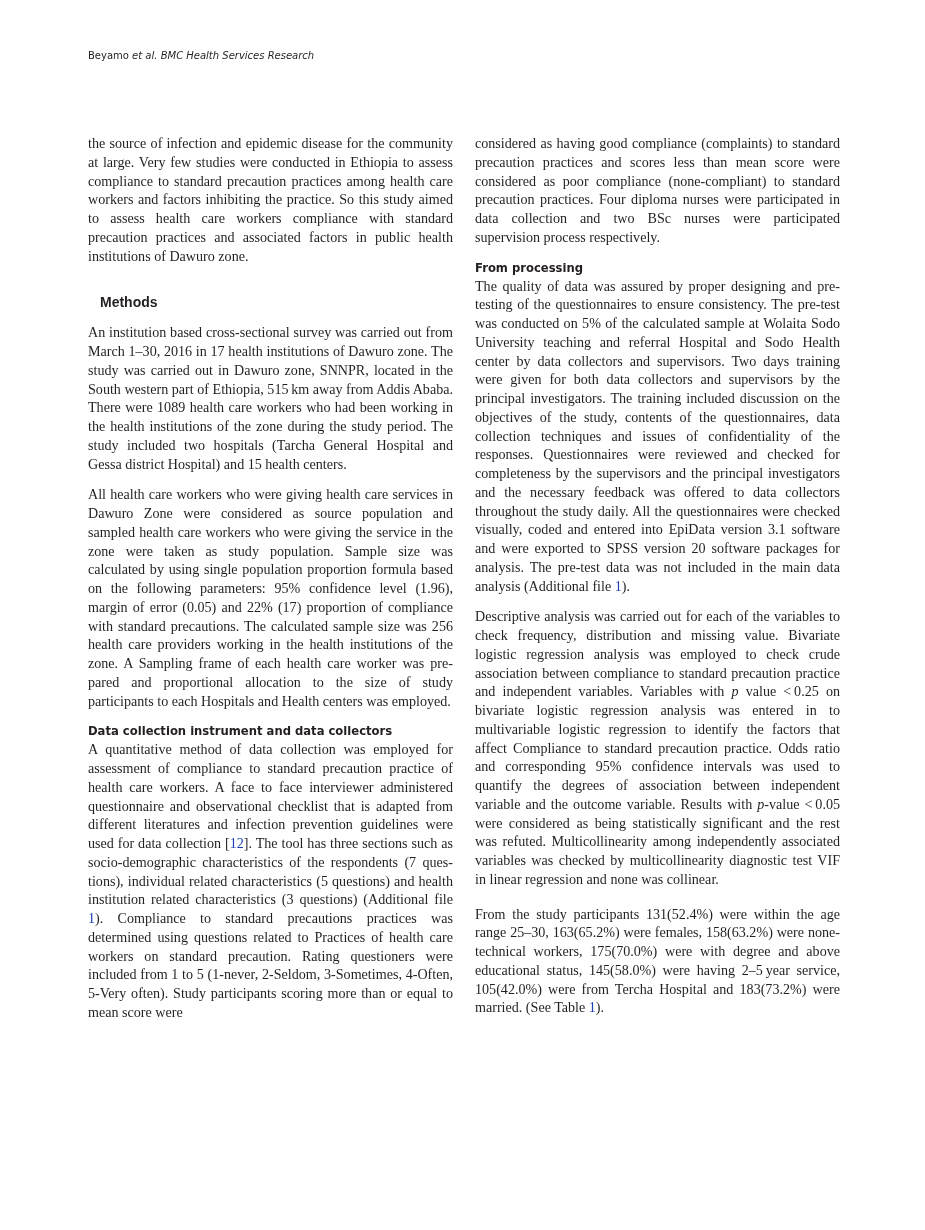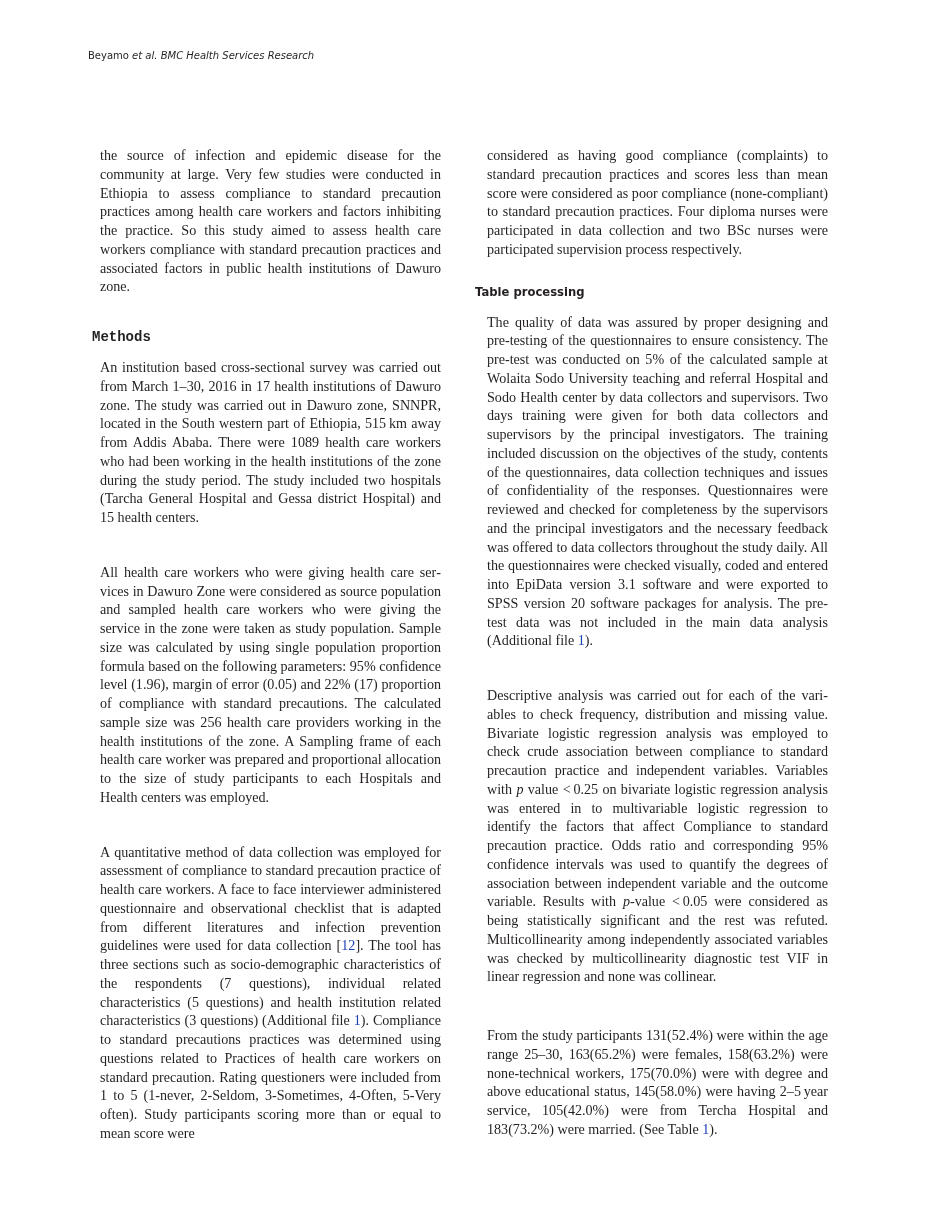--- a/index.html
+++ b/index.html
@@ -12,24 +12,24 @@
       font-family: "DejaVu Sans", sans-serif; font-size: 10px; color: #231f20;
     }
     .running-head em { font-style: italic; }
     .col {
       position: absolute; top: 134px; width: 365px;
       font-family: "Liberation Serif", serif; font-size: 14.1px; line-height: 18.75px;
       text-align: justify; hyphens: manual;
     }
     .col.left { left: 88px; }
     .col.right { left: 475px; }
-    p { margin: 12px; }
+    p { margin: 0; }
     .h1 {
-      font-family: Liberation Mono, monospace; font-weight: bold; font-size: 14px;
-      line-height: 18px; margin: 4px;
+      font-family: Liberation Sans, sans-serif; font-weight: bold; font-size: 14px;
+      line-height: 18px; margin: 12px;
     }
     .h2 {
       font-family: "DejaVu Sans", sans-serif; font-weight: bold; font-size: 11.6px;
       line-height: 18px; margin: 0;
     }
     .gap-lg { height: 16px; }
     .gap-md { height: 12px; }
     a, .ref { color: #1b3fb5; text-decoration: none; }
     .it { font-style: italic; }
   </style>
@@ -46,28 +46,29 @@
   <p>the source of infection and epidemic disease for the community at large. Very few studies were conducted in Ethiopia to assess compliance to standard precaution practices among health care workers and factors inhibit­ing the practice. So this study aimed to assess health care workers compliance with standard precaution prac­tices and associated factors in public health institutions of Dawuro zone.</p>
 
   <div class="gap-lg"></div>
   <div class="h1">Methods</div>
   <p>An institution based cross-sectional survey was carried out from March 1–30, 2016 in 17 health institutions of Dawuro zone. The study was carried out in Dawuro zone, SNNPR, located in the South western part of Ethiopia, 515 km away from Addis Ababa. There were 1089 health care workers who had been working in the health institutions of the zone during the study period. The study included two hospitals (Tarcha General Hos­pital and Gessa district Hospital) and 15 health centers.</p>
 
   <div class="gap-md"></div>
   <p>All health care workers who were giving health care ser­vices in Dawuro Zone were considered as source popu­lation and sampled health care workers who were giving the service in the zone were taken as study population. Sample size was calculated by using single population proportion formula based on the following parameters: 95% confidence level (1.96), margin of error (0.05) and 22% (17) proportion of compliance with standard pre­cautions. The calculated sample size was 256 health care providers working in the health institutions of the zone. A Sampling frame of each health care worker was pre­pared and proportional allocation to the size of study participants to each Hospitals and Health centers was employed.</p>
 
   <div class="gap-md"></div>
+  <div class="h2">Data collection instrument and data collectors</div>
   <p><span>A quantitative method of data collection was employed for assessment of compliance to standard precaution practice of health care workers. A face to face inter­viewer administered questionnaire and observational checklist that is adapted from different literatures and infection prevention guidelines were used for data col­lection [</span><a class="ref">12</a><span>]. The tool has three sections such as socio-demographic characteristics of the respondents (7 ques­tions), individual related characteristics (5 questions) and health institution related characteristics (3 ques­tions) (Additional file </span><a class="ref">1</a><span>). Compliance to standard precau­tions practices was determined using questions related to Practices of health care workers on standard precaution. Rating questioners were included from 1 to 5 (1-never, 2-Seldom, 3-Sometimes, 4-Often, 5-Very often). Study par­ticipants scoring more than or equal to mean score were</span></p>
 </div>
 
 <div class="col right">
   <p>considered as having good compliance (complaints) to standard precaution practices and scores less than mean score were considered as poor compliance (none-compliant) to standard precaution practices. Four diploma nurses were participated in data collec­tion and two BSc nurses were participated supervision process respectively.</p>
 
   <div class="gap-md"></div>
-  <div class="h2">Table processing</div>
+  <div class="h2">From processing</div>
   <p><span>The quality of data was assured by proper designing and pre-testing of the questionnaires to ensure consistency. The pre-test was conducted on 5% of the calculated sam­ple at Wolaita Sodo University teaching and referral Hos­pital and Sodo Health center by data collectors and supervisors. Two days training were given for both data collectors and supervisors by the principal investigators. The training included discussion on the objectives of the study, contents of the questionnaires, data collection tech­niques and issues of confidentiality of the responses. Questionnaires were reviewed and checked for complete­ness by the supervisors and the principal investigators and the necessary feedback was offered to data collectors throughout the study daily. All the questionnaires were checked visually, coded and entered into EpiData version 3.1 software and were exported to SPSS version 20 soft­ware packages for analysis. The pre-test data was not in­cluded in the main data analysis (Additional file </span><a class="ref">1</a><span>).</span></p>
 
   <div class="gap-md"></div>
   <p><span>Descriptive analysis was carried out for each of the vari­ables to check frequency, distribution and missing value. Bivariate logistic regression analysis was employed to check crude association between compliance to standard precaution practice and independent variables. Variables with </span><span class="it">p</span><span> value &lt; 0.25 on bivariate logistic regression ana­lysis was entered in to multivariable logistic regression to identify the factors that affect Compliance to standard precaution practice. Odds ratio and corresponding 95% confidence intervals was used to quantify the degrees of association between independent variable and the out­come variable. Results with </span><span class="it">p</span><span>-value &lt; 0.05 were consid­ered as being statistically significant and the rest was refuted. Multicollinearity among independently associ­ated variables was checked by multicollinearity diagnos­tic test VIF in linear regression and none was collinear.</span></p>
 
   <div class="gap-lg"></div>
   <p><span>From the study participants 131(52.4%) were within the age range 25–30, 163(65.2%) were females, 158(63.2%) were none-technical workers, 175(70.0%) were with de­gree and above educational status, 145(58.0%) were hav­ing 2–5 year service, 105(42.0%) were from Tercha Hospital and 183(73.2%) were married. (See Table </span><a class="ref">1</a><span>).</span></p>
 </div>
 
 </body></html>

